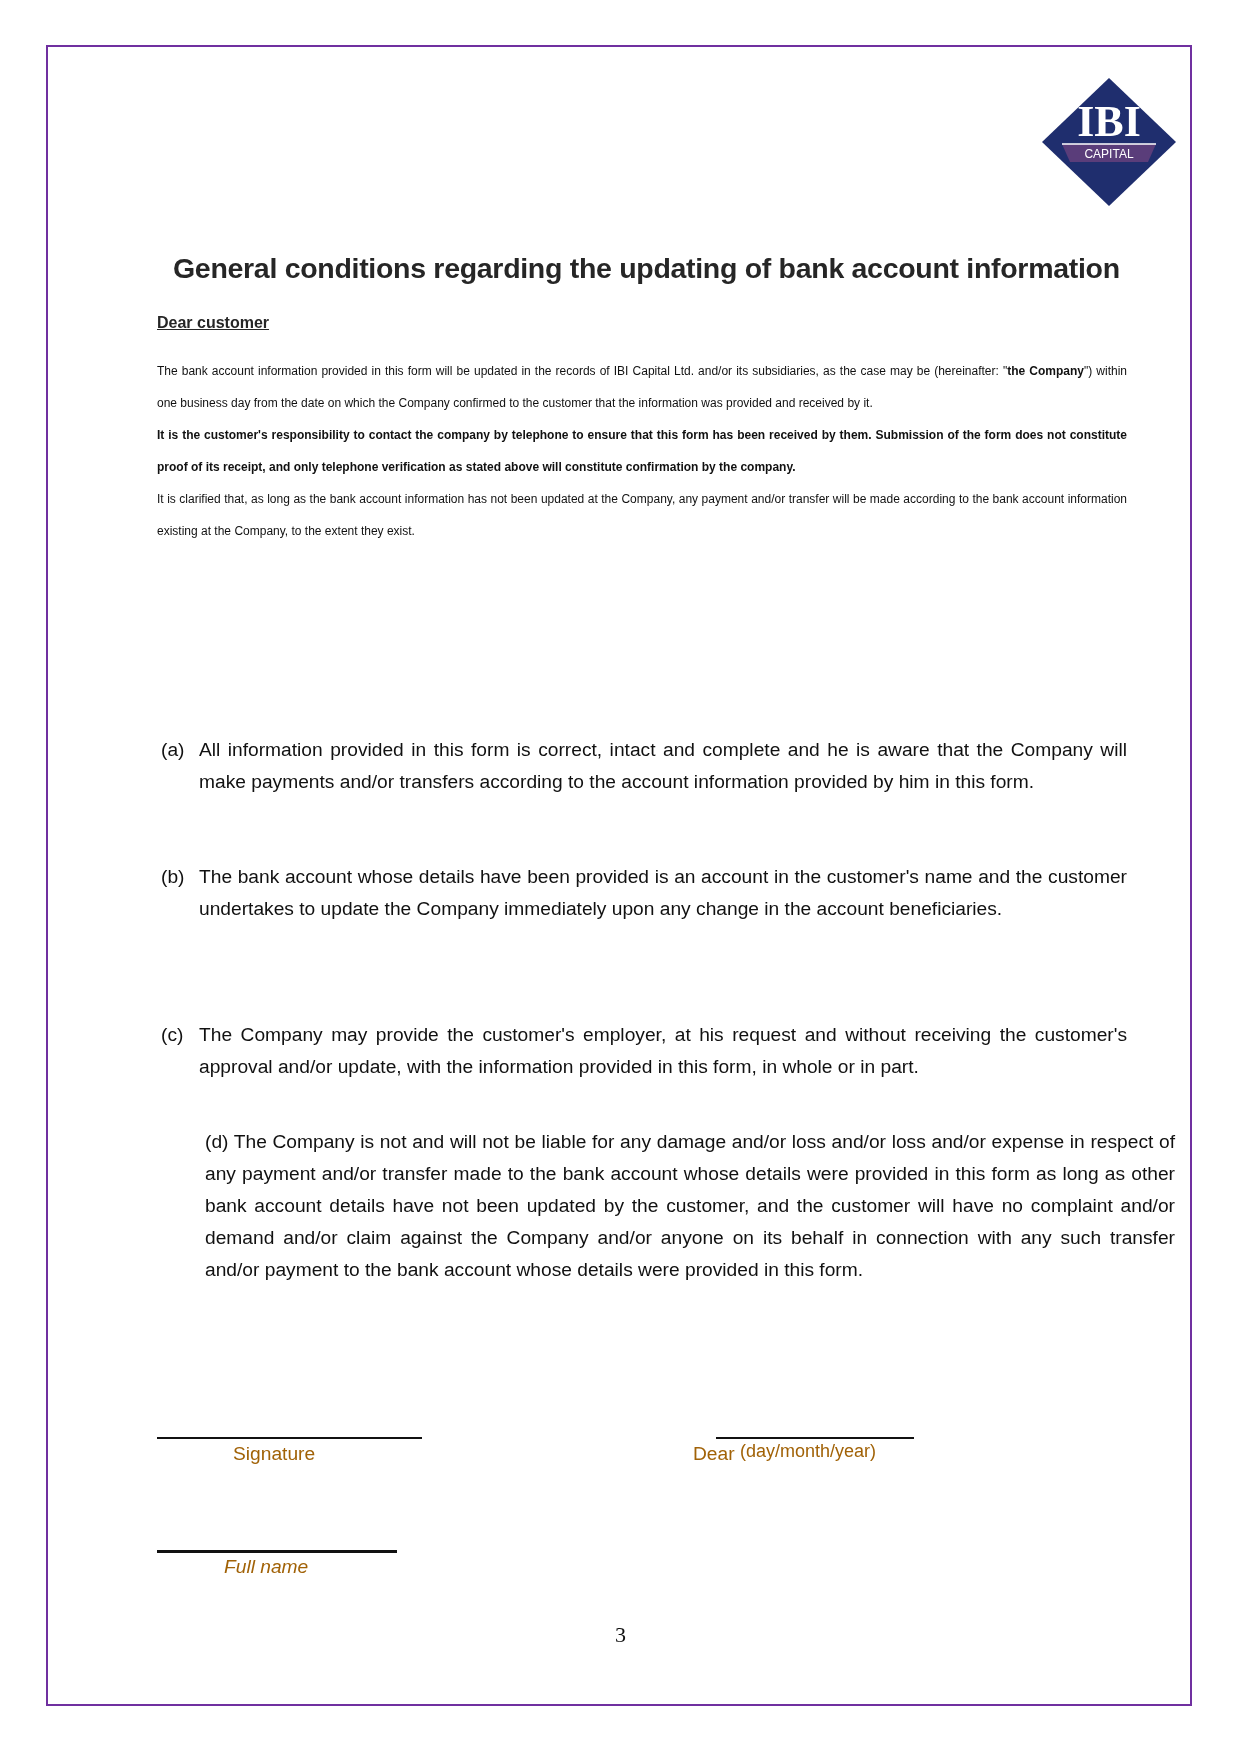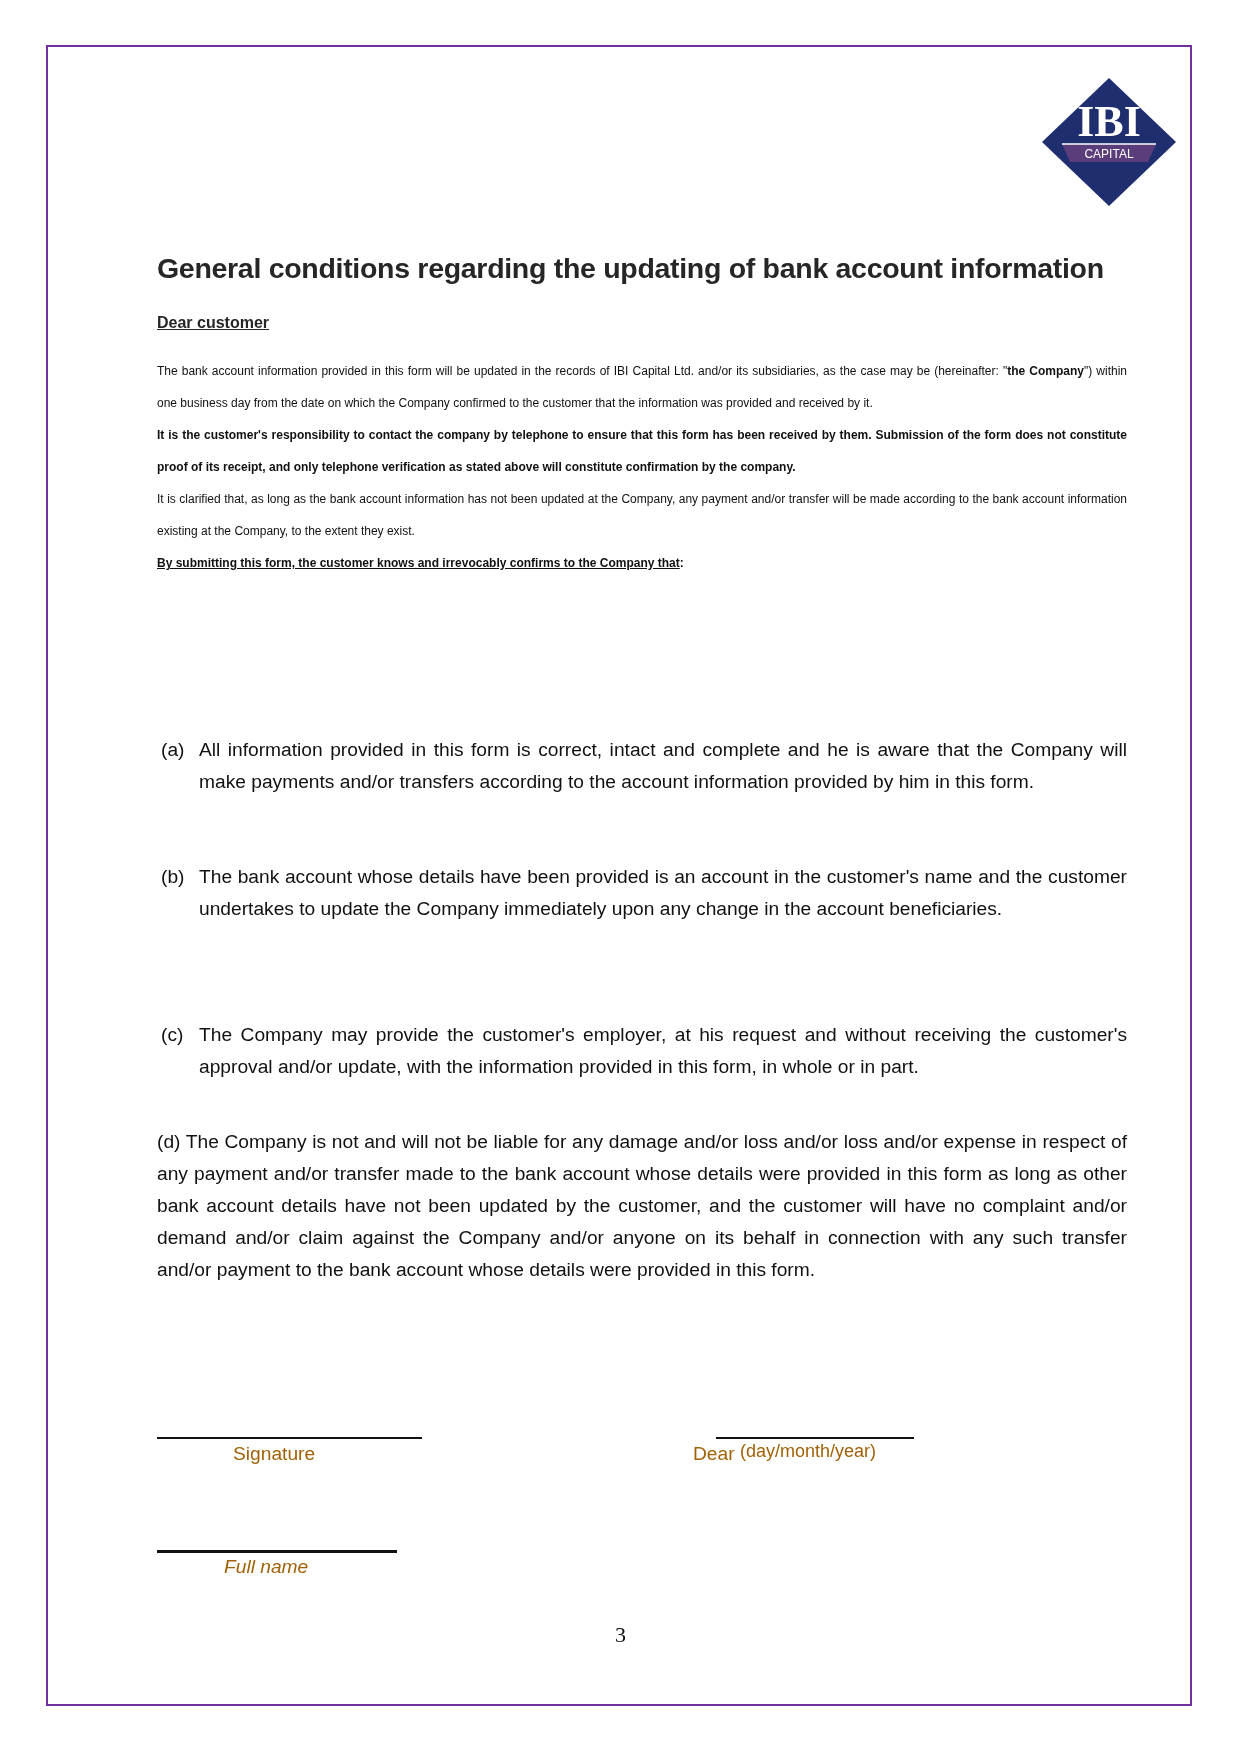--- a/index.html
+++ b/index.html
@@ -2,21 +2,21 @@
 <html><head>
 <meta charset="utf-8">
 <style>
   html, body { margin:0; padding:0; background:#ffffff; }
   body { width:1241px; height:1754px; position:relative; overflow:hidden;
          font-family:"Liberation Sans", sans-serif; color:#1a1a1a; }
   .frame { position:absolute; left:46px; top:45px; width:1146px; height:1661px;
            border:2px solid #7030a0; box-sizing:border-box; }
   .logo { position:absolute; left:1040px; top:78px; width:138px; height:128px; }
   .content { position:absolute; left:157px; width:970px; }
-  .title { top:252px; font-size:28.5px; font-weight:bold; color:#262626; letter-spacing:-0.3px; white-space:nowrap; }
+  .title { top:252px; font-size:28.5px; font-weight:bold; color:#262626; letter-spacing:-0.3px; white-space:nowrap;margin-left:16px; }
   .greeting { top:314px; font-size:16px; font-weight:bold; text-decoration:underline; color:#262626; }
   .para { font-size:12px; line-height:32px; text-align:justify; color:#111; }
   .p1 { top:355px; }
   .list-item { position:absolute; left:157px; width:970px; font-size:19.2px; line-height:32px; text-align:justify; color:#111; }
   .list-item .lbl { position:absolute; left:4px; top:0; }
   .list-item .txt { margin-left:42px; display:block; }
   .b { font-weight:bold; }
   .u { text-decoration:underline; }
   .sig-line { position:absolute; height:0; border-top:2px solid #111; }
   .sig-label { position:absolute; font-size:19.2px; color:#a16207; }
@@ -37,36 +37,35 @@
   <text x="69" y="80" text-anchor="middle" font-family="Liberation Sans, sans-serif" font-size="12" fill="#ffffff">CAPITAL</text>
 </svg>
 
 <div class="content title">General conditions regarding the updating of bank account information</div>
 <div class="content greeting">Dear customer</div>
 
 <div class="content para p1">
   <span>The bank account information provided in this form will be updated in the records of IBI Capital Ltd. and/or its subsidiaries, as the case may be (hereinafter: "</span><span class="b">the Company</span><span>") within one business day from the date on which the Company confirmed to the customer that the information was provided and received by it.</span>
   <div class="b">It is the customer's responsibility to contact the company by telephone to ensure that this form has been received by them. Submission of the form does not constitute proof of its receipt, and only telephone verification as stated above will constitute confirmation by the company.</div>
   <div>It is clarified that, as long as the bank account information has not been updated at the Company, any payment and/or transfer will be made according to the bank account information existing at the Company, to the extent they exist.</div>
-  <div class="b"><span class="u">By submitting this form, the customer knows and irrevocably confirms to the Company that</span><span>:</span></div>
 </div>
 
 <div class="list-item" style="top:734px;">
   <span class="lbl">(a)</span>
   <span class="txt">All information provided in this form is correct, intact and complete and he is aware that the Company will make payments and/or transfers according to the account information provided by him in this form.</span>
 </div>
 <div class="list-item" style="top:861px;">
   <span class="lbl">(b)</span>
   <span class="txt">The bank account whose details have been provided is an account in the customer's name and the customer undertakes to update the Company immediately upon any change in the account beneficiaries.</span>
 </div>
 <div class="list-item" style="top:1019px;">
   <span class="lbl">(c)</span>
   <span class="txt">The Company may provide the customer's employer, at his request and without receiving the customer's approval and/or update, with the information provided in this form, in whole or in part.</span>
 </div>
-<div class="list-item" style="top:1126px;">
+<div class="list-item" style="top:1126px;margin-left:48px;">
   <span>(d) The Company is not and will not be liable for any damage and/or loss and/or loss and/or expense in respect of any payment and/or transfer made to the bank account whose details were provided in this form as long as other bank account details have not been updated by the customer, and the customer will have no complaint and/or demand and/or claim against the Company and/or anyone on its behalf in connection with any such transfer and/or payment to the bank account whose details were provided in this form.</span>
 </div>
 
 <div class="sig-line" style="left:157px; top:1437px; width:265px;"></div>
 <div class="sig-label" style="left:233px; top:1443px;">Signature</div>
 
 <div class="sig-line" style="left:716px; top:1437px; width:198px;"></div>
 <div class="sig-label" style="left:693px; top:1443px;"><span>Dear</span> <span class="sup">(day/month/year)</span></div>
 
 <div class="sig-line" style="left:157px; top:1550px; width:240px; border-top-width:3px;"></div>

